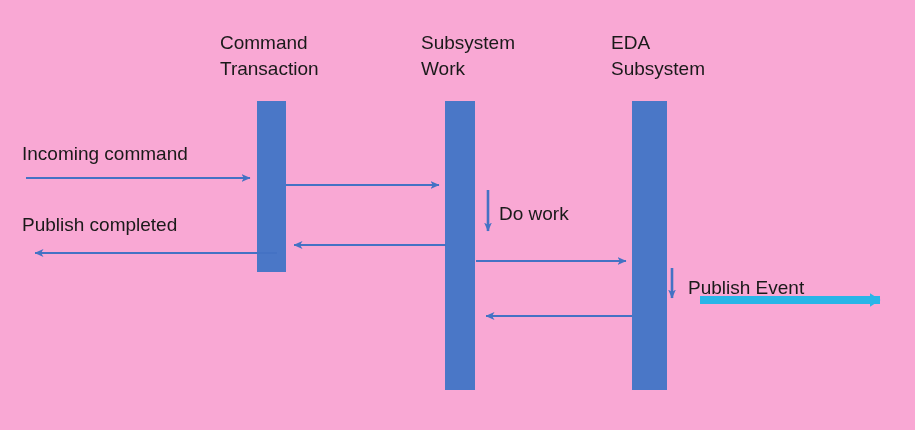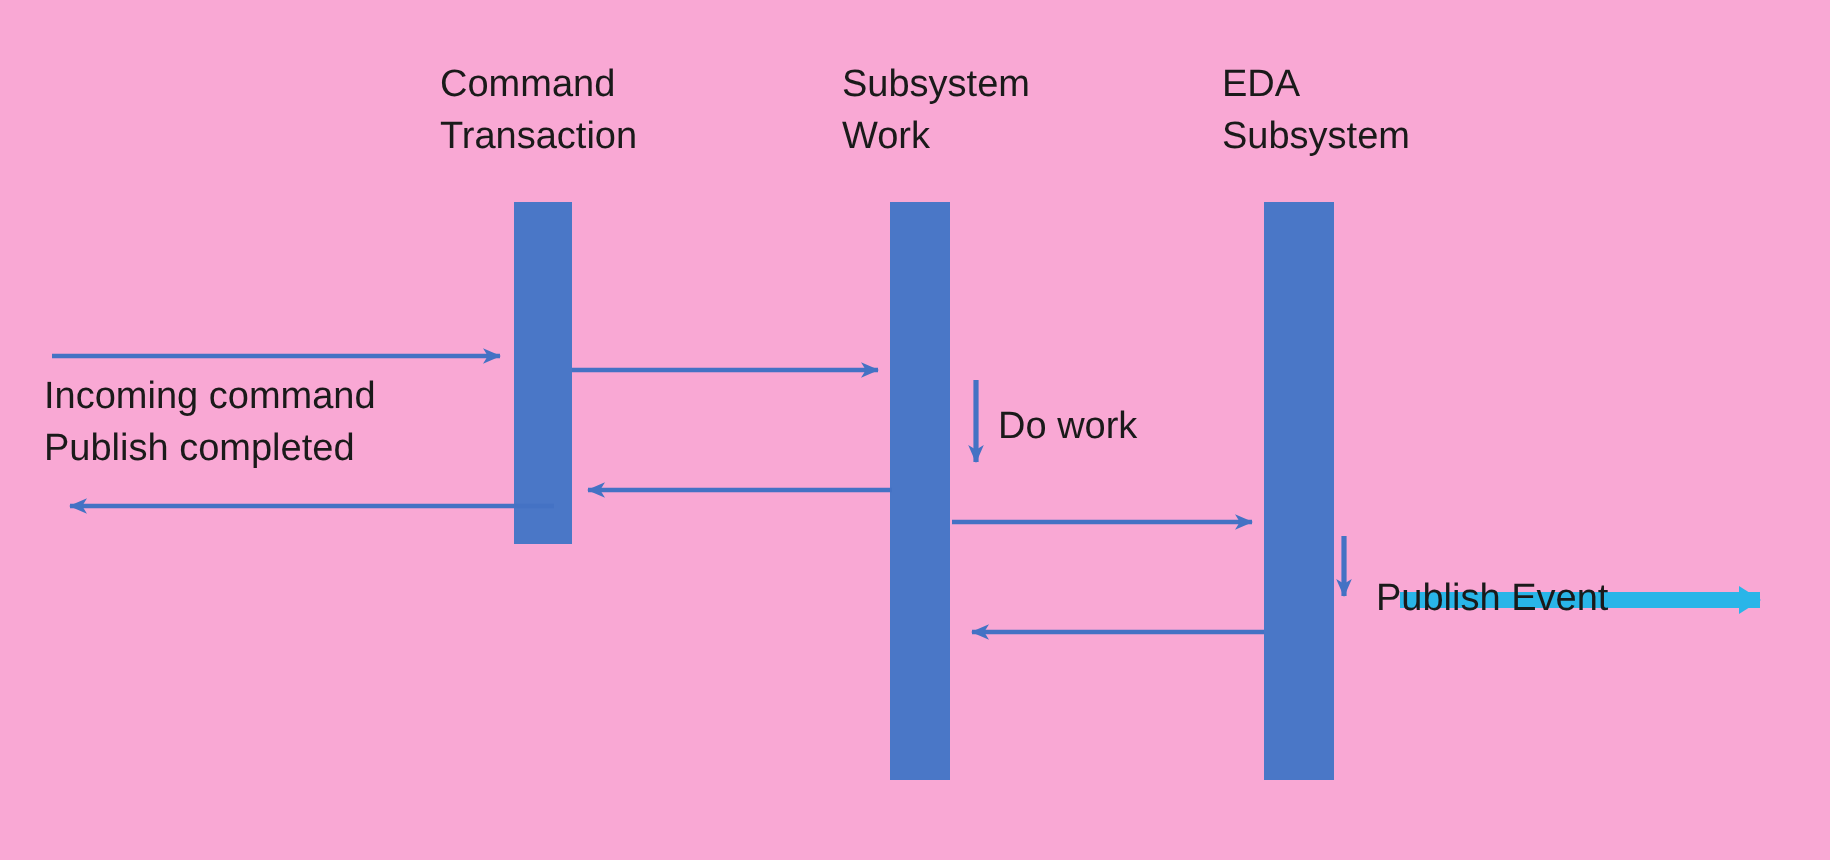--- a/index.html
+++ b/index.html
@@ -92,21 +92,21 @@
 
     <line x1="476" y1="261" x2="626" y2="261" stroke="#4472C4" stroke-width="2.2" marker-end="url(#ah-right)"></line>
 
     <line x1="672" y1="268" x2="672" y2="298" stroke="#4472C4" stroke-width="2.6" marker-end="url(#ah-down)"></line>
 
     <line x1="632" y1="316" x2="486" y2="316" stroke="#4472C4" stroke-width="2.2" marker-end="url(#ah-left)"></line>
 
     <line x1="700" y1="300" x2="880" y2="300" stroke="#29B5E8" stroke-width="8" marker-end="url(#ah-cyan)"></line>
   </svg>
 
-  <div class="msg-label" style="left:22px; top:142px;margin-top:45px;">Incoming command</div>
+  <div class="msg-label" style="left:22px; top:142px;">Incoming command</div>
 
   <div class="msg-label" style="left:499px; top:202px;text-align:right;">Do work</div>
 
   <div class="msg-label" style="left:22px; top:213px;">Publish completed</div>
 
-  <div class="msg-label" style="left:688px; top:288px;">Publish Event</div>
+  <div class="msg-label" style="left:688px; top:276px;">Publish Event</div>
 
 </div>
 
 </body></html>

